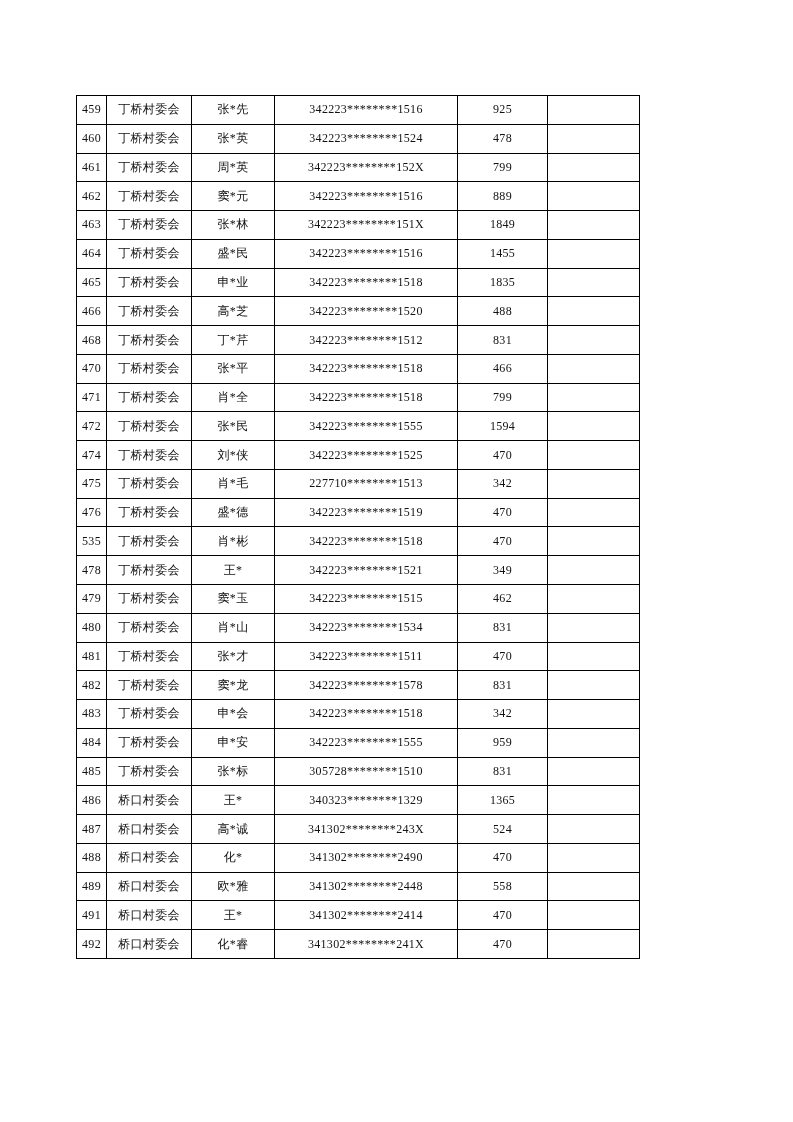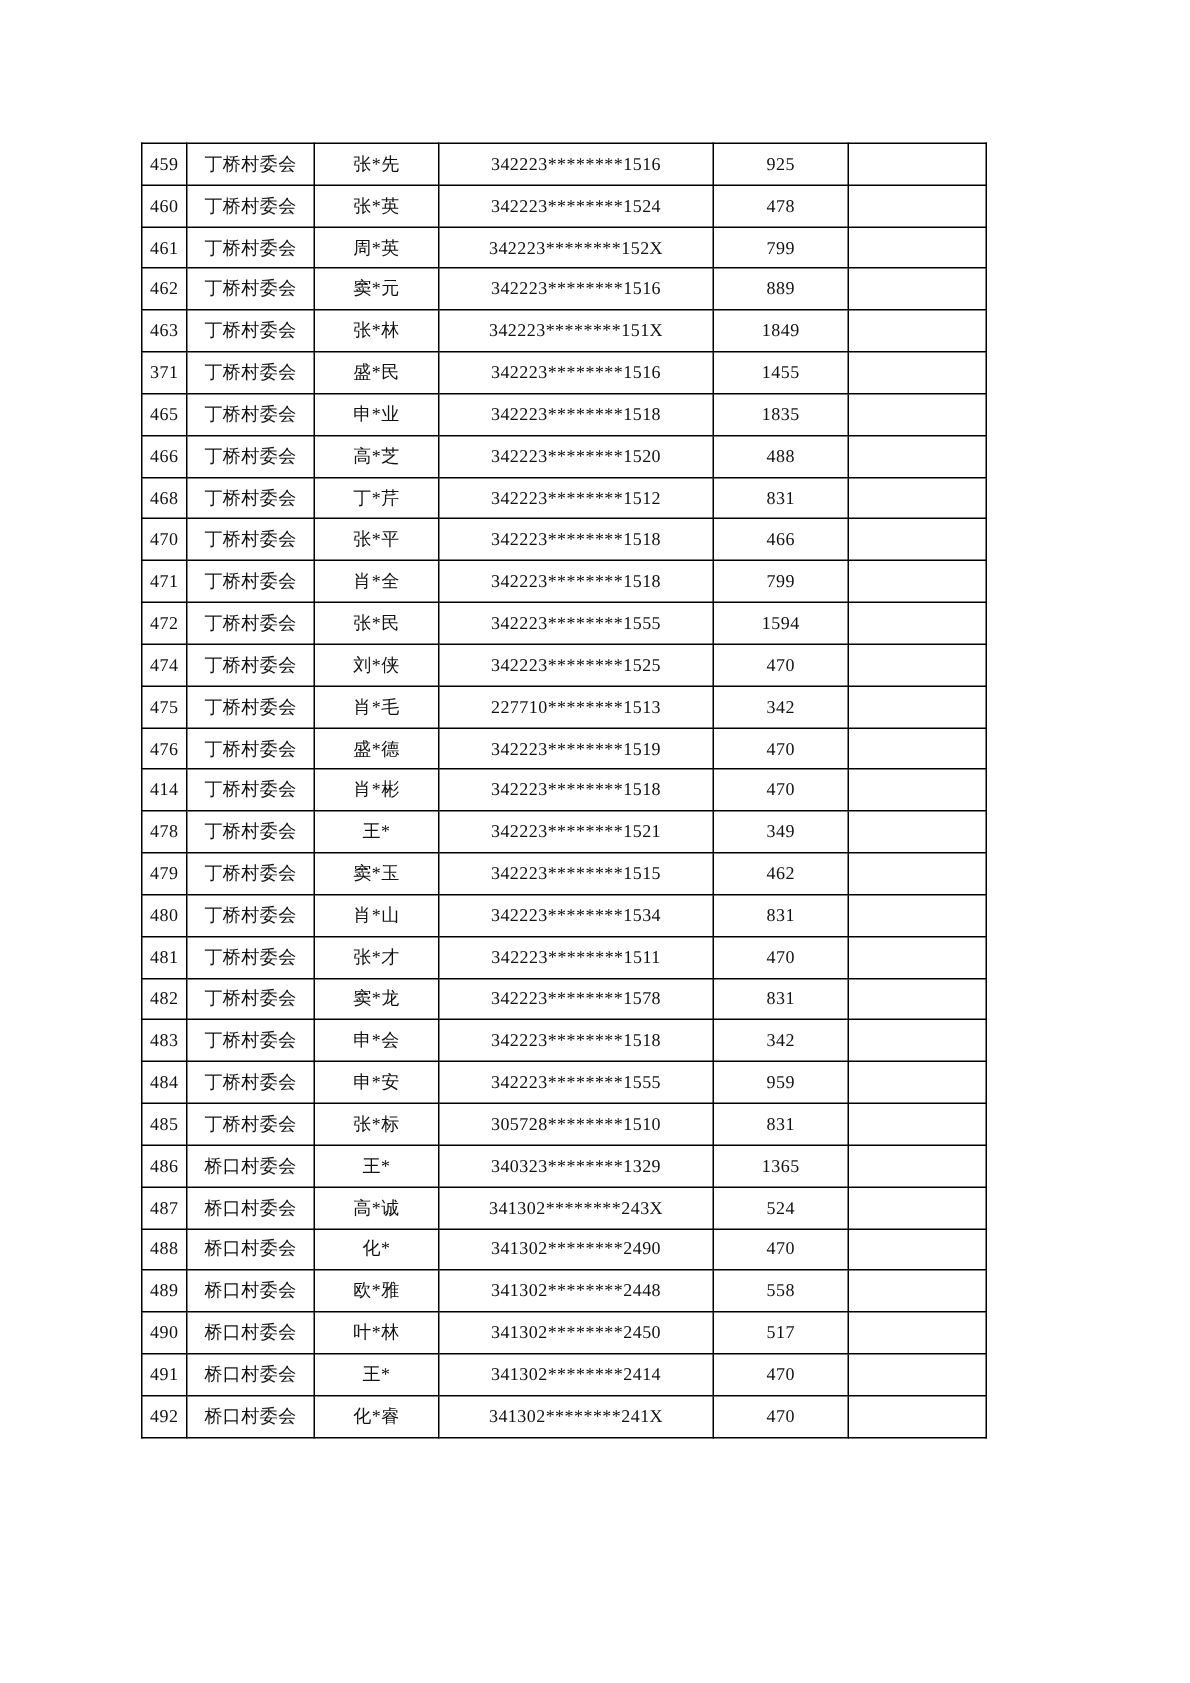--- a/index.html
+++ b/index.html
@@ -11,21 +11,21 @@
   }
   .page {
     position: relative;
     width: 793px;
     height: 1122px;
     background: #ffffff;
     overflow: hidden;
   }
   table.records {
     position: absolute;
-    left: 94px;
+    left: 76px;
     top: 95px;
     width: 563px;
     height: 864px;
     border-collapse: collapse;
     table-layout: fixed;
   }
   table.records td {
     border: 1px solid #000000;
     text-align: center;
     vertical-align: middle;
@@ -92,21 +92,21 @@
         </tr>
         <tr>
           <td>463</td>
           <td>丁桥村委会</td>
           <td>张*林</td>
           <td>342223********151X</td>
           <td>1849</td>
           <td></td>
         </tr>
         <tr>
-          <td>371</td>
+          <td>464</td>
           <td>丁桥村委会</td>
           <td>盛*民</td>
           <td>342223********1516</td>
           <td>1455</td>
           <td></td>
         </tr>
         <tr>
           <td>465</td>
           <td>丁桥村委会</td>
           <td>申*业</td>
@@ -172,21 +172,21 @@
         </tr>
         <tr>
           <td>476</td>
           <td>丁桥村委会</td>
           <td>盛*德</td>
           <td>342223********1519</td>
           <td>470</td>
           <td></td>
         </tr>
         <tr>
-          <td>414</td>
+          <td>535</td>
           <td>丁桥村委会</td>
           <td>肖*彬</td>
           <td>342223********1518</td>
           <td>470</td>
           <td></td>
         </tr>
         <tr>
           <td>478</td>
           <td>丁桥村委会</td>
           <td>王*</td>
@@ -273,28 +273,20 @@
           <td>341302********2490</td>
           <td>470</td>
           <td></td>
         </tr>
         <tr>
           <td>489</td>
           <td>桥口村委会</td>
           <td>欧*雅</td>
           <td>341302********2448</td>
           <td>558</td>
-          <td></td>
-        </tr>
-        <tr>
-          <td>490</td>
-          <td>桥口村委会</td>
-          <td>叶*林</td>
-          <td>341302********2450</td>
-          <td>517</td>
           <td></td>
         </tr>
         <tr>
           <td>491</td>
           <td>桥口村委会</td>
           <td>王*</td>
           <td>341302********2414</td>
           <td>470</td>
           <td></td>
         </tr>

